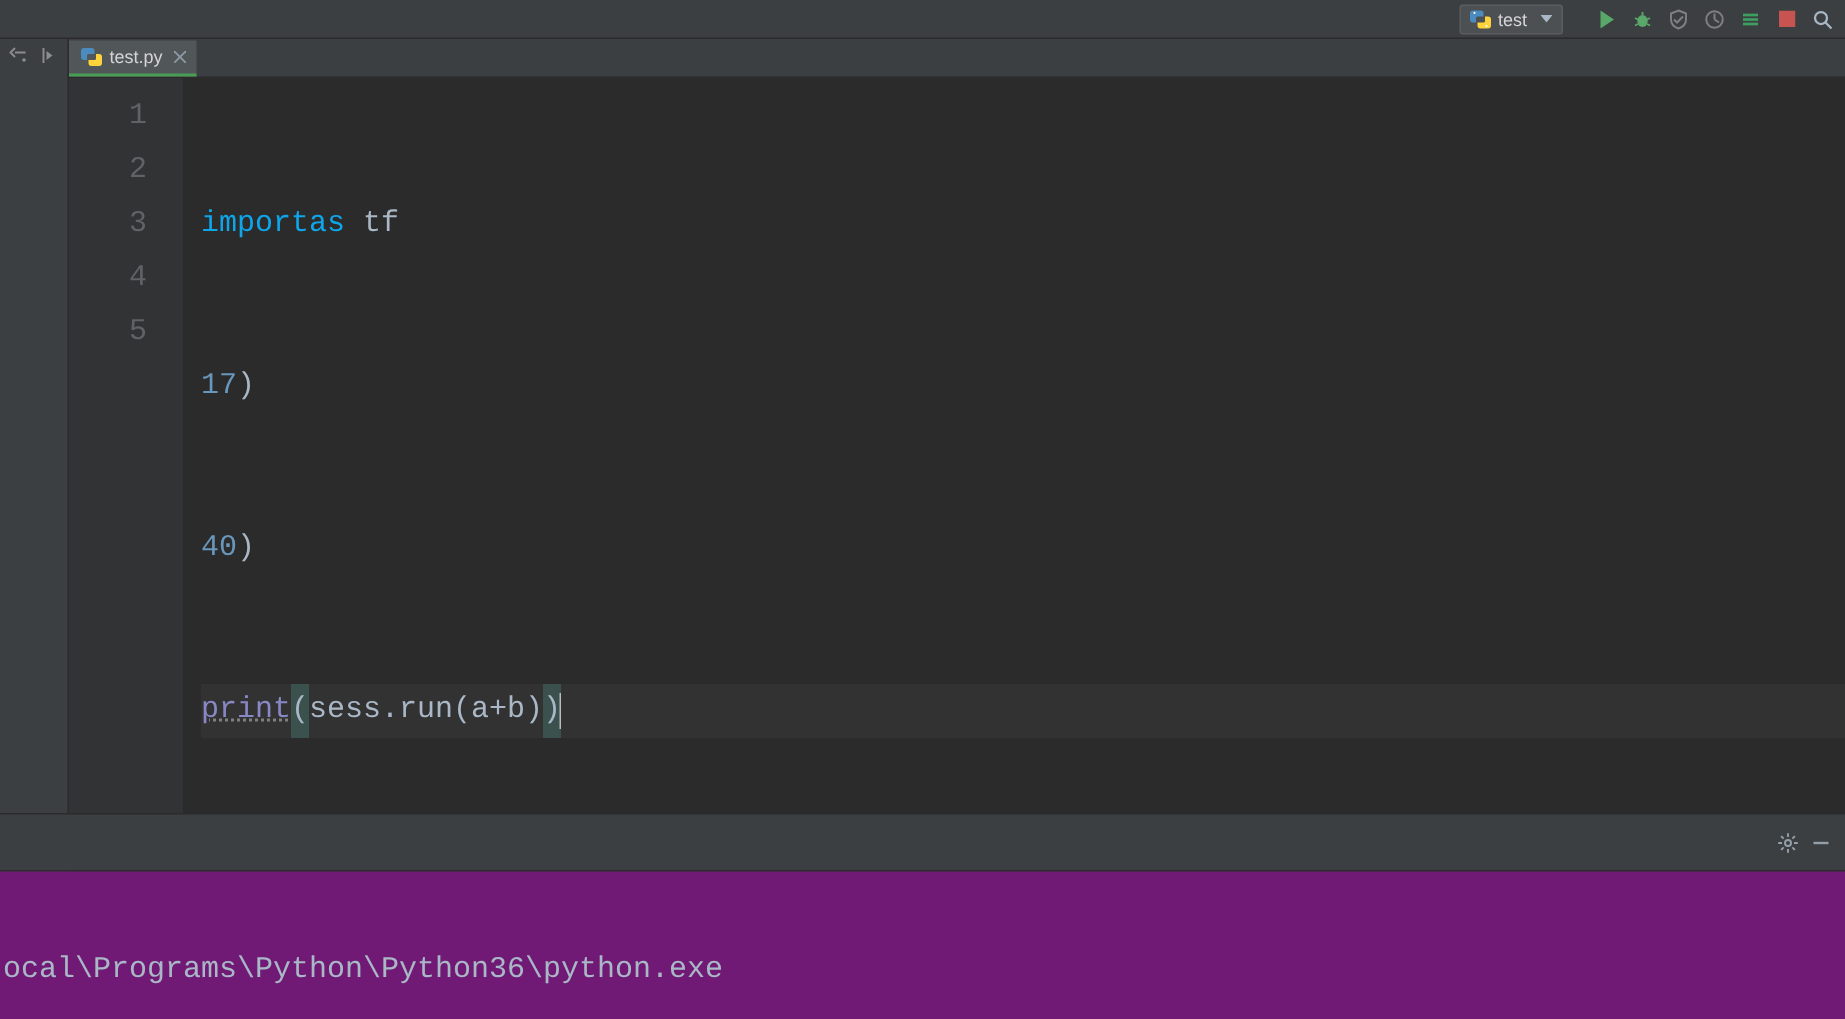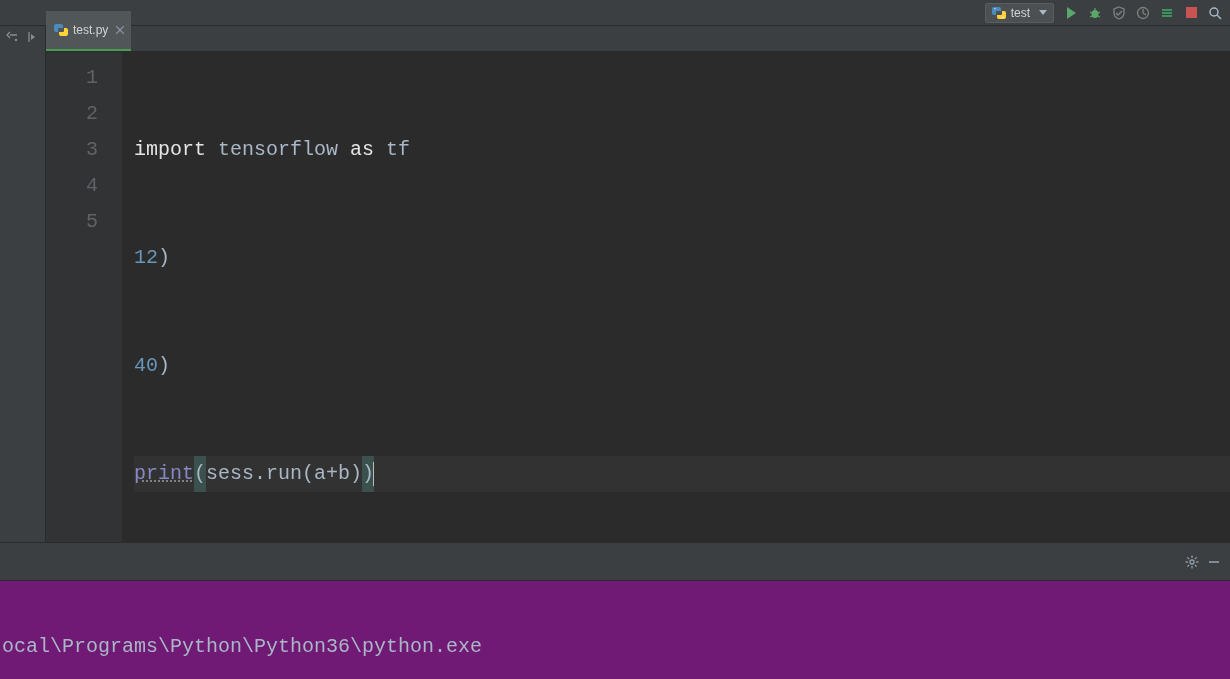--- a/index.html
+++ b/index.html
@@ -27,21 +27,21 @@
     border-bottom: 1px solid #2b2b2b;
   }
   .run-config {
     display: flex;
     align-items: center;
     background: #4c5052;
     border: 1px solid #5a5d5f;
     border-radius: 2px;
     height: 20px;
     padding: 0 6px;
-    margin-right: 6px;
+    margin-right: 18px;
     cursor: pointer;
     gap: 5px;
   }
   .run-config-icon {
     width: 14px; height: 14px;
     display: inline-flex;
     align-items: center; justify-content: center;
   }
   .run-config-label {
     color: #d4d4d4;
@@ -91,21 +91,21 @@
     top: 26px; left: 46px; right: 0;
     height: 26px;
     background: #3c3f41;
     display: flex;
     align-items: flex-end;
     border-bottom: 1px solid #2b2b2b;
   }
   .tab {
     display: flex;
     align-items: center;
-    height: 40px;
+    height: 24px;
     background: #515658;
     padding: 0 6px 0 8px;
     border-bottom: 2px solid #499c54;
     gap: 5px;
     cursor: pointer;
   }
   .tab-icon {
     width: 14px; height: 14px;
     display: inline-flex;
     align-items: center; justify-content: center;
@@ -149,21 +149,21 @@
     padding-top: 8px;
     padding-left: 12px;
     font-family: Consolas, "Courier New", monospace;
     font-size: 20px;
     line-height: 36px;
     color: #a9b7c6;
     white-space: pre;
   }
   .code-line { height: 36px; display: flex; align-items: center; }
   .code-line.active { background: #323232; }
-  .kw { color: #e5e5e5; }
+  .kw { color: #0ea5e9; }
   .builtin { color: #8888c6; }
   .num { color: #6897bb; }
   .bracket-hl { background: #3b514d; }
   .cursor-caret {
     display: inline-block;
     width: 1px; height: 24px;
     background: #bbbbbb;
     vertical-align: middle;
     margin-left: -1px;
   }
@@ -311,22 +311,22 @@
 
 <div class="editor-area">
   <div class="line-numbers">
     <div>1</div>
     <div>2</div>
     <div>3</div>
     <div>4</div>
     <div>5</div>
   </div>
   <div class="code-area">
-    <div class="code-line"><span class="kw">import</span><span> tensorflow </span><span class="kw">as</span><span> tf</span></div>
-    <div class="code-line"><span class="num">12</span><span>)</span></div>
+    <div class="code-line"><span class="kw">import</span><span class="kw">as</span><span> tf</span></div>
+    <div class="code-line"><span class="num">17</span><span>)</span></div>
     <div class="code-line"><span class="num">40</span><span>)</span></div>
     <div class="code-line active"><span class="builtin underline-wavy">print</span><span class="bracket-hl">(</span><span>sess.run(a+b)</span><span class="bracket-hl">)</span><span class="cursor-caret"></span></div>
   </div>
 </div>
 
 <div class="divider">
   <span class="divider-icon">
     <svg width="14" height="14" viewBox="0 0 14 14">
       <circle cx="7" cy="7" r="2" fill="none" stroke="#a9b7c6" stroke-width="1.3"></circle>
       <g stroke="#a9b7c6" stroke-width="1.3">

